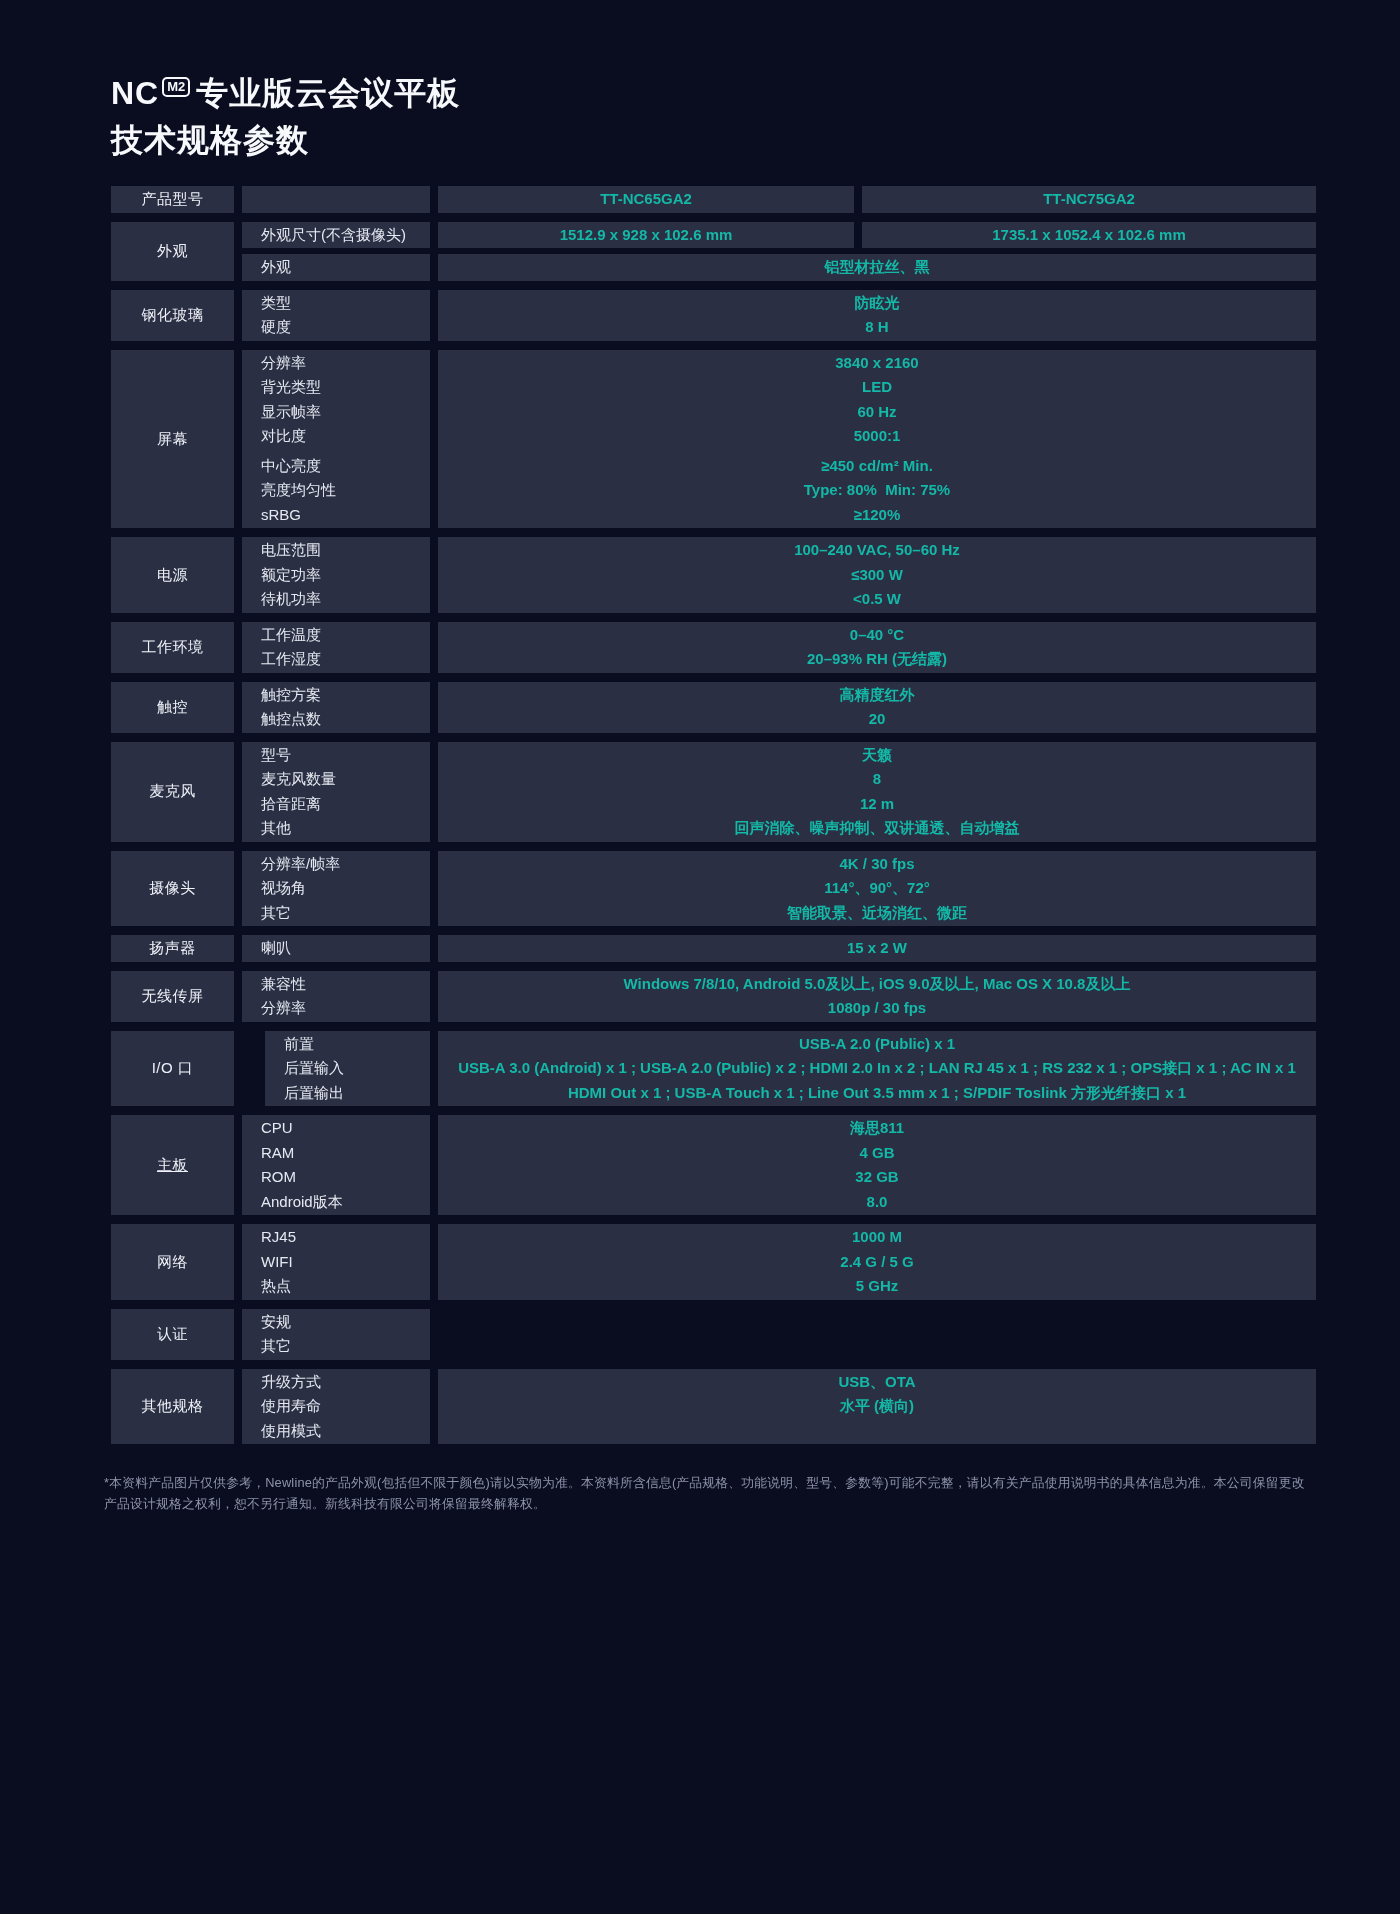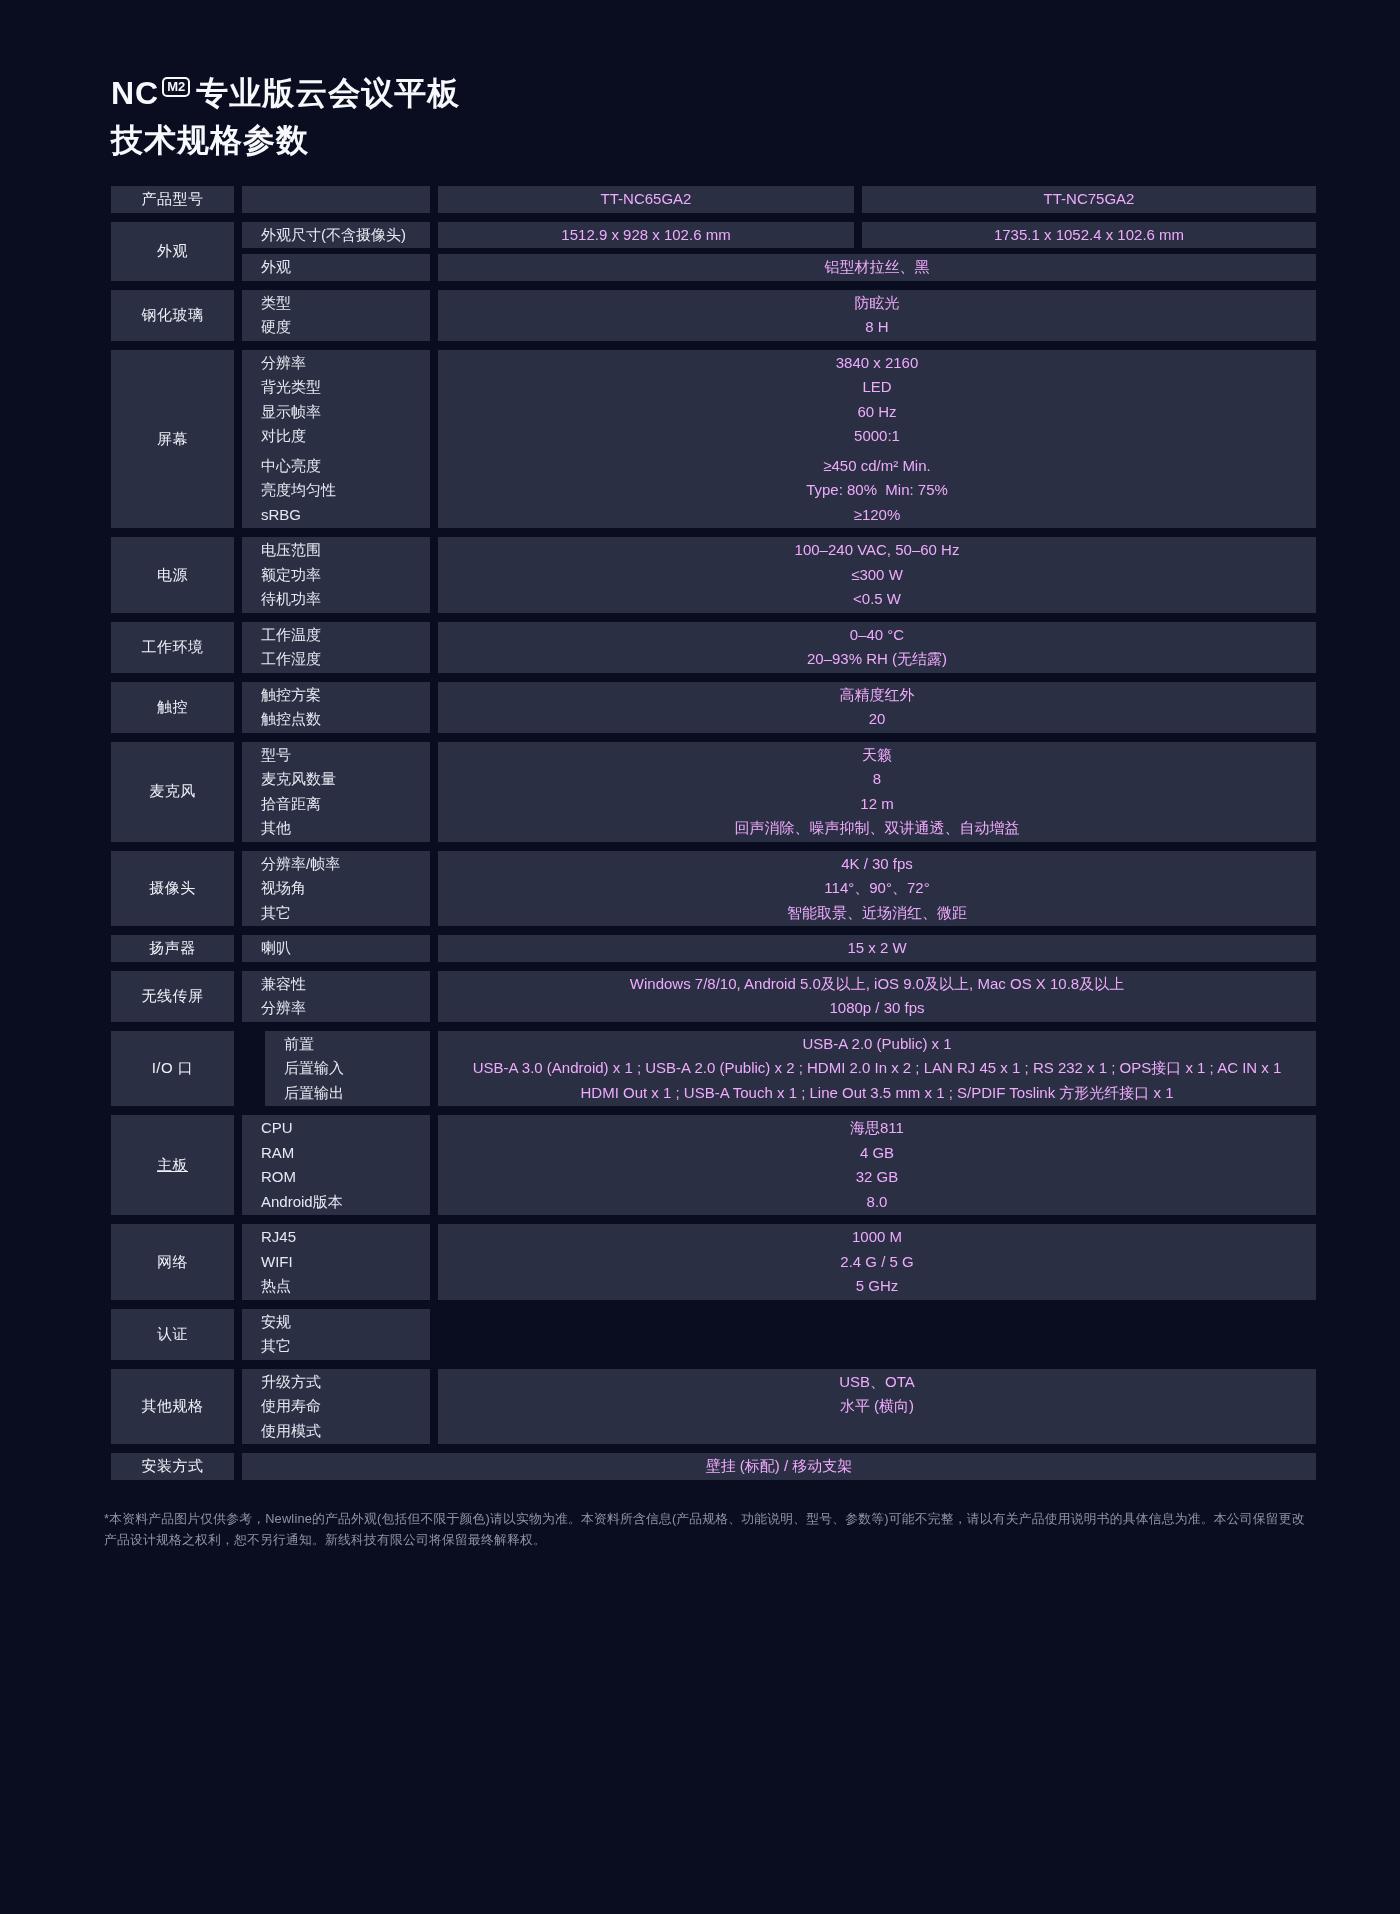--- a/index.html
+++ b/index.html
@@ -37,21 +37,21 @@
   .cell{background:#2a2f44;}
   .cat-cell{
     grid-column:1;
     display:flex;align-items:center;justify-content:center;
     font-size:16.5px;color:#f0f2f8;letter-spacing:0.5px;
   }
   .label-cell{padding:1px 4px 1px 19px;}
   .value-cell{padding:1px 6px;text-align:center;}
   .ln{line-height:24.5px;font-size:15px;white-space:pre;}
   .lab-ln{color:#e6e9f1;}
-  .val-ln{color:#f0abfc;}
+  .val-ln{color:#14b8a6;font-weight:bold;}
   .gap{margin-top:5px;}
   .wide-cell{display:flex;align-items:center;justify-content:center;}
 
   
   .footer{
     margin:28px 0 0 104px;width:1212px;
     font-size:12.8px;line-height:21px;color:#8d93a9;
     letter-spacing:0.2px;
   }
 </style>
@@ -296,25 +296,17 @@
         <div class="cell label-cell" style="grid-area: 1 / 2;">
           <div class="ln lab-ln">升级方式</div>
           <div class="ln lab-ln">使用寿命</div>
           <div class="ln lab-ln">使用模式</div>
         </div>
         <div class="cell value-cell" style="grid-area: 1 / 3 / auto / span 2;">
           <div class="ln val-ln">USB、OTA</div>
           <div class="ln val-ln">水平 (横向)</div>
         </div>
       </div>
-      <div class="spec-row">
-        <div class="cell cat-cell" style="grid-row: 1 / span 1;">
-          <div class="ln cat-ln">安装方式</div>
-        </div>
-        <div class="cell value-cell wide-cell" style="grid-area: 1 / 2 / auto / span 3;">
-          <div class="ln val-ln">壁挂 (标配) / 移动支架</div>
-        </div>
-      </div>
     </div>
 
   <div class="footer">*本资料产品图片仅供参考，Newline的产品外观(包括但不限于颜色)请以实物为准。本资料所含信息(产品规格、功能说明、型号、参数等)可能不完整，请以有关产品使用说明书的具体信息为准。本公司保留更改产品设计规格之权利，恕不另行通知。新线科技有限公司将保留最终解释权。</div>
 
 </div>
 
 </body></html>

